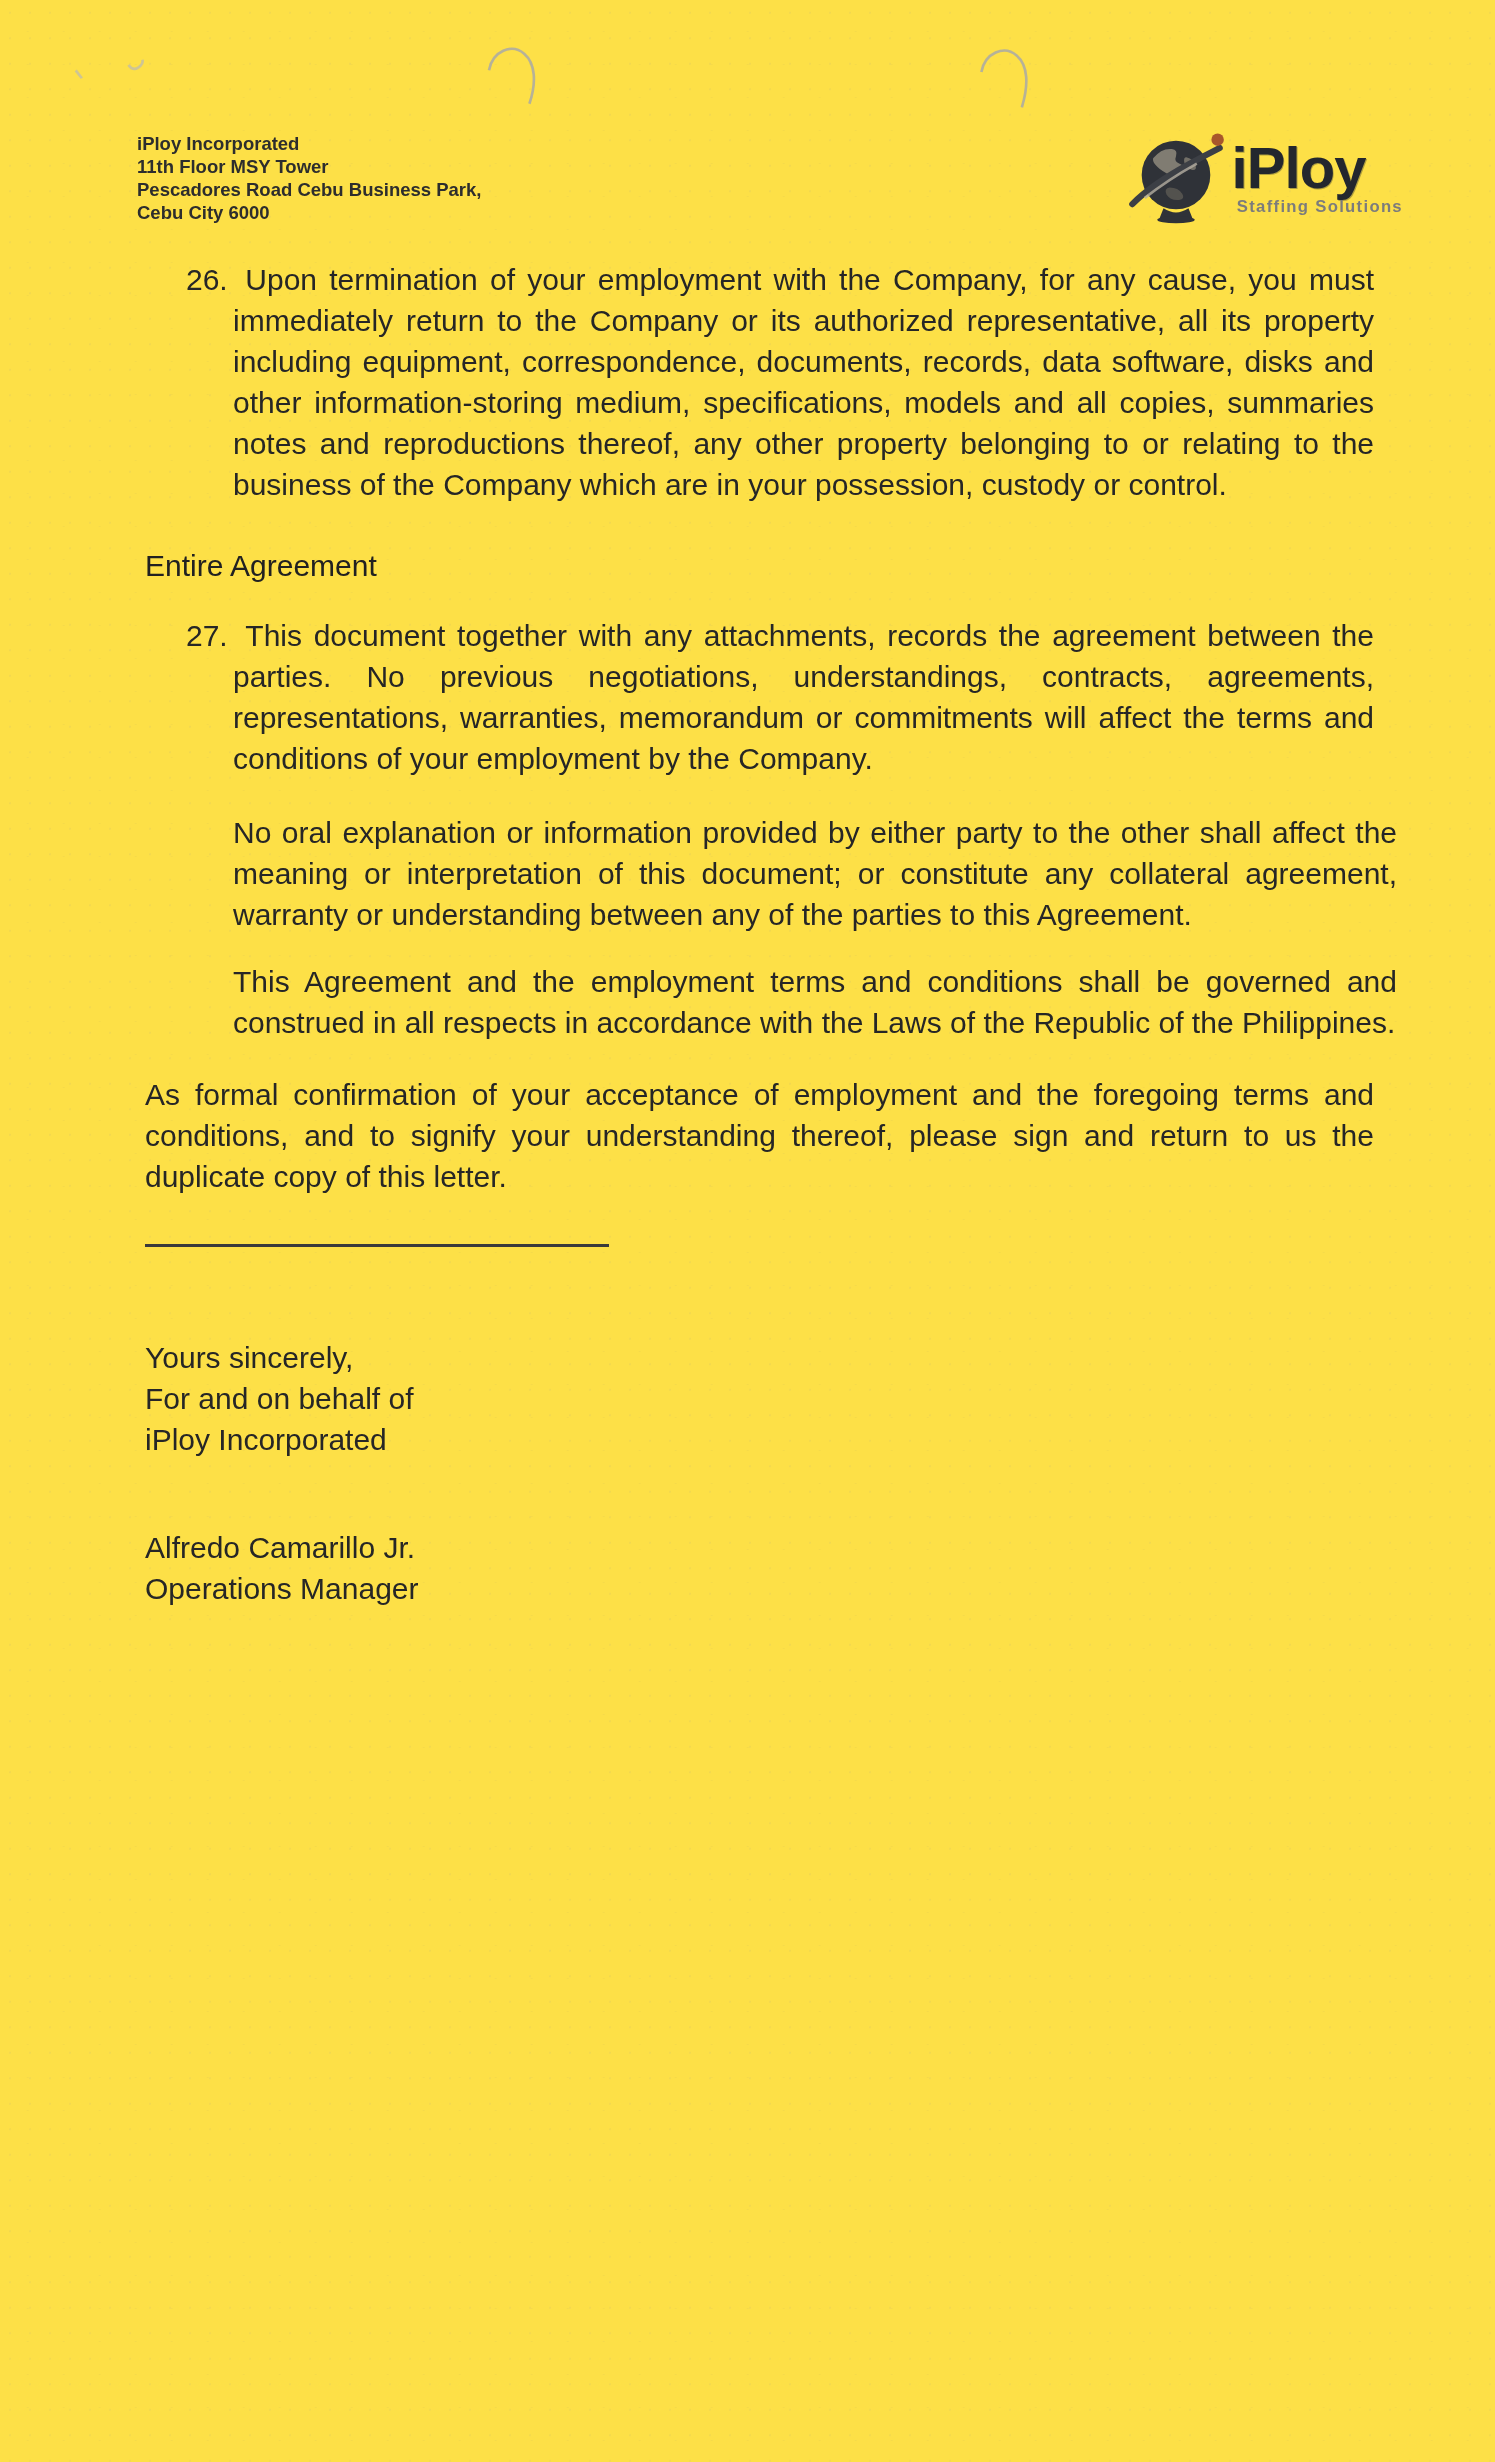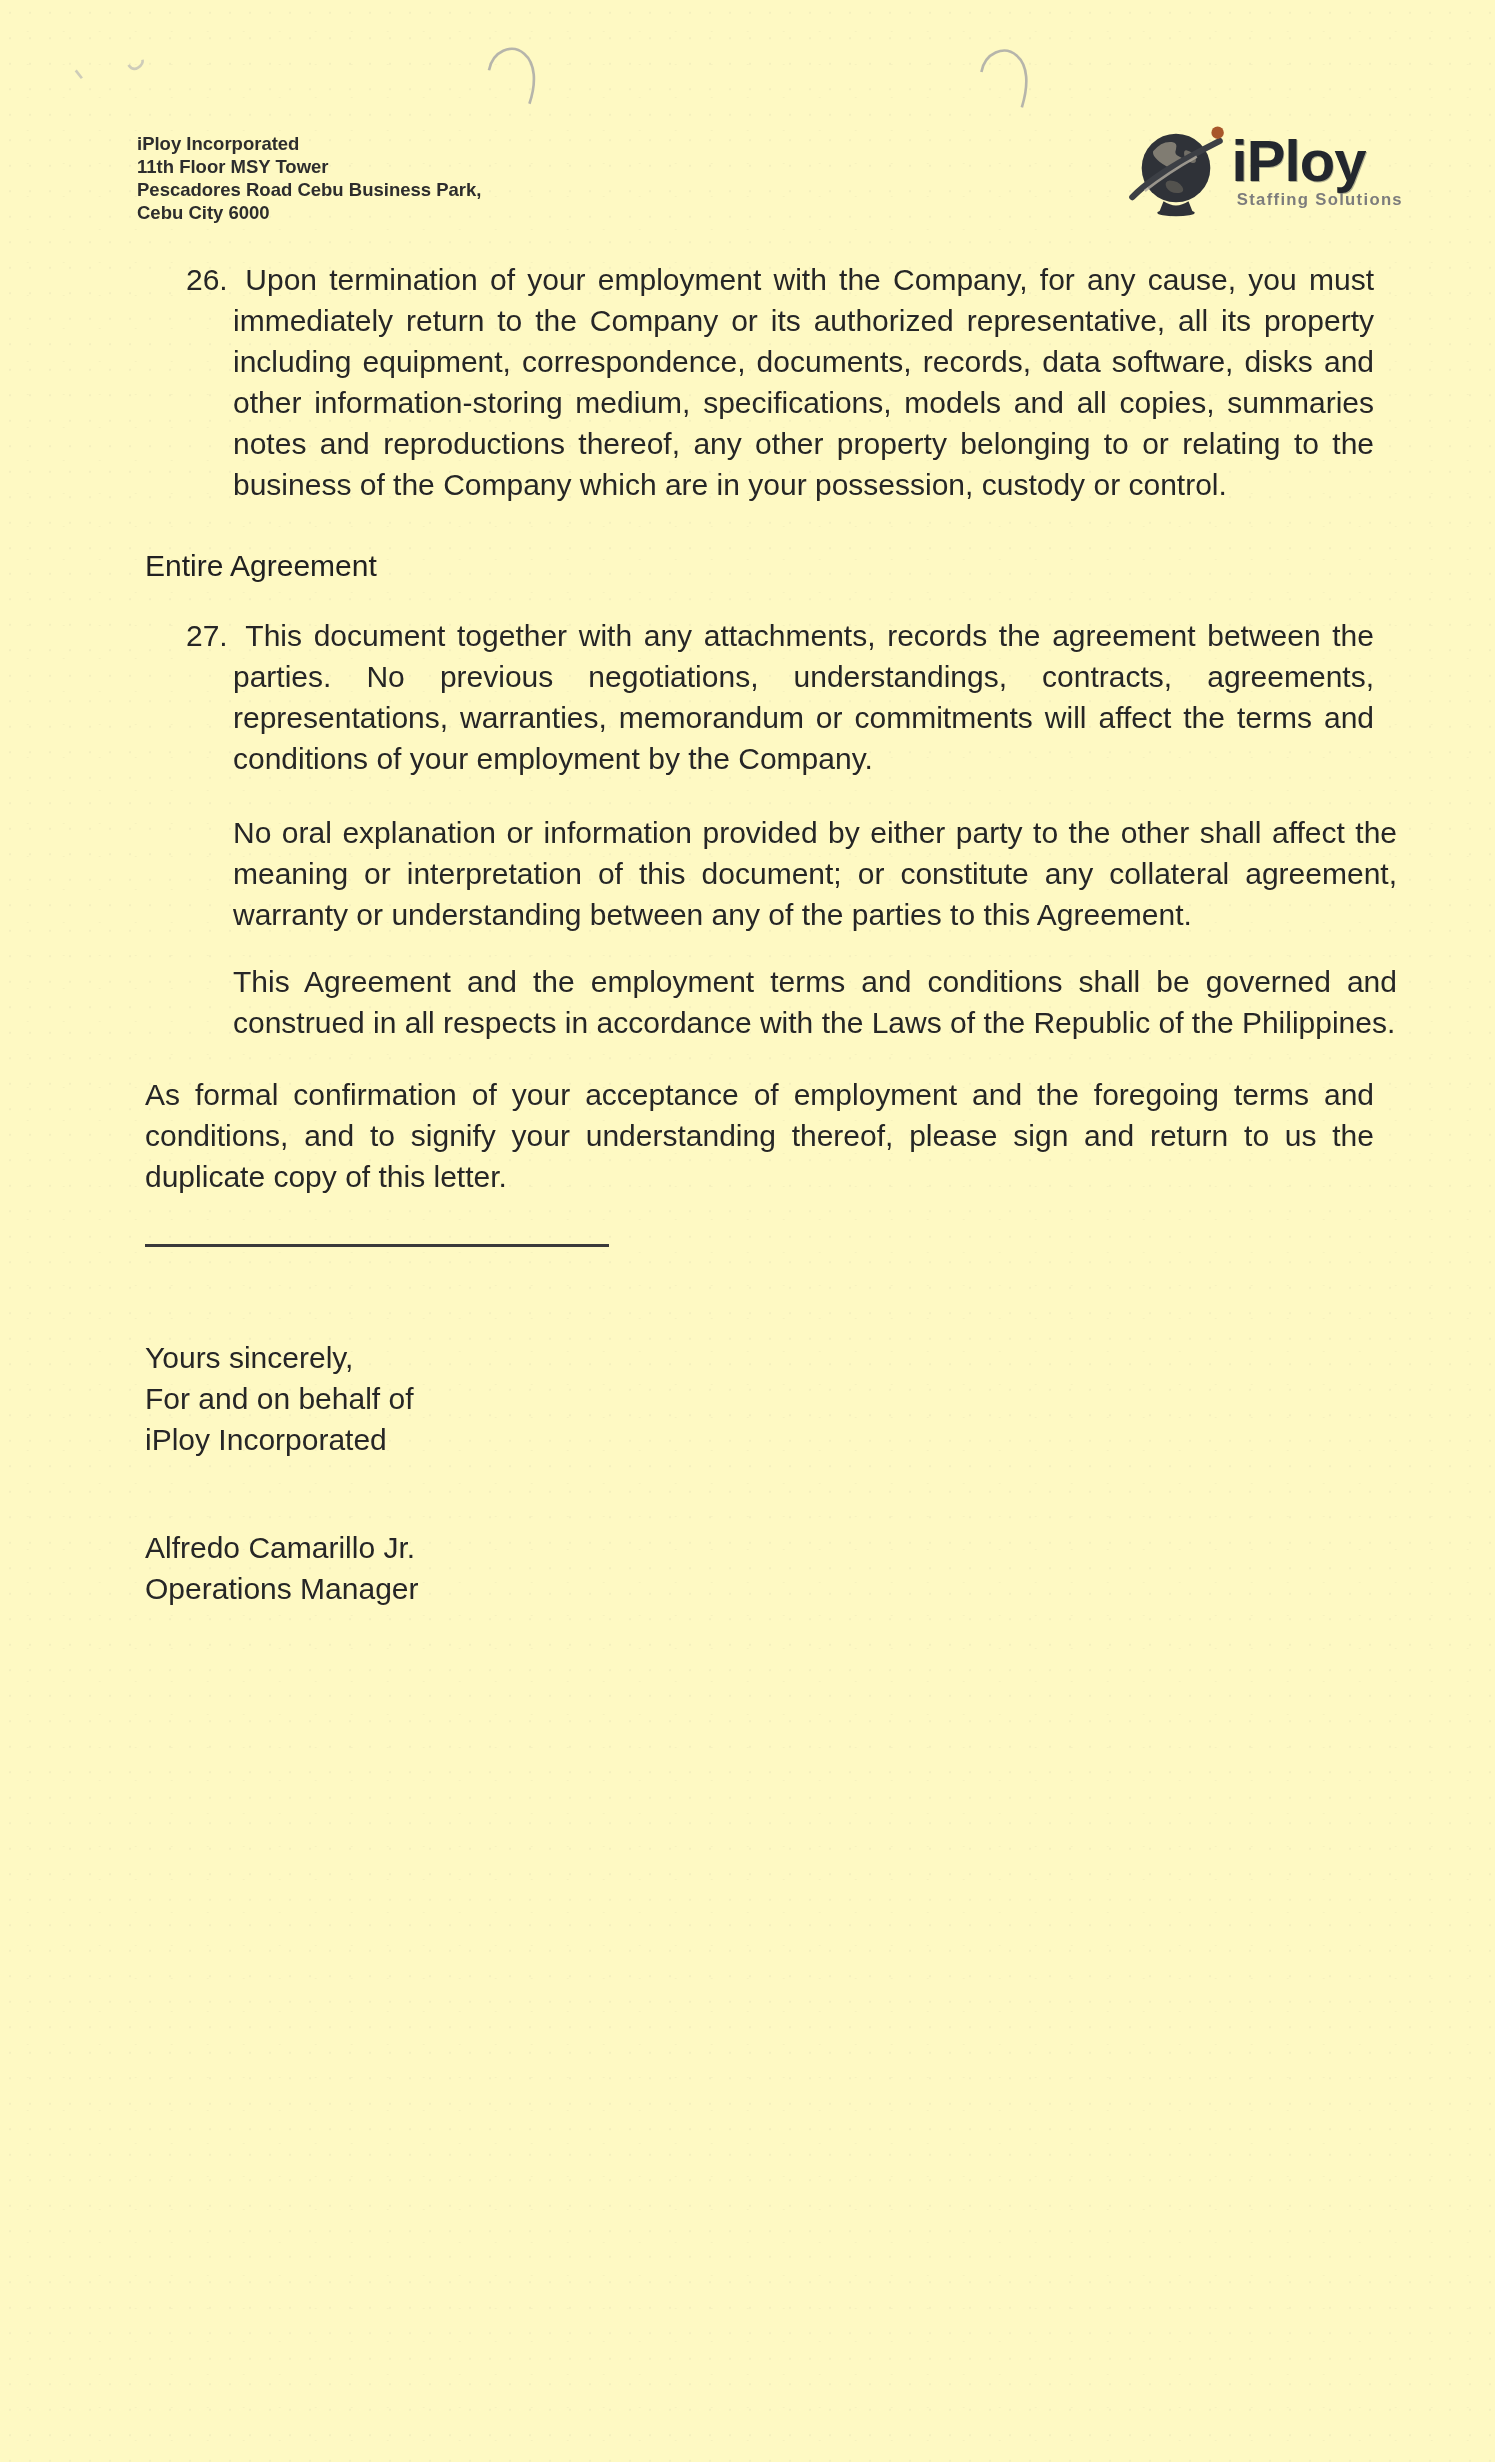--- a/index.html
+++ b/index.html
@@ -4,21 +4,21 @@
 <style>
   * { margin: 0; padding: 0; box-sizing: border-box; }
   html, body { background: #e8e8e6; }
   body { font-family: "Liberation Sans", sans-serif; }
 
   .page {
     position: relative;
     width: 1495px;
     height: 2462px;
     margin: 0 auto;
-    background: #fef9c3;
+    background: #fde047;
     color: #242424;
     overflow: hidden;
   }
   
   .page::before {
     content: "";
     position: absolute;
     inset: 0;
     background-image:
       radial-gradient(rgba(150,150,140,0.10) 0.9px, transparent 0.9px),
@@ -44,21 +44,21 @@
     font-size: 18.5px;
     font-weight: bold;
     line-height: 23px;
     color: #2d2d2d;
   }
   .sender span { display: block; }
 
   .logo {
     position: absolute;
     left: 1124px;
-    top: 116px;
+    top: 123px;
     display: flex;
     align-items: center;
   }
   .logo-globe { width: 104px; height: 104px; }
   .logo-textcol { margin-left: 3.5px; margin-top: 8.8px; }
   .logo-brand {
     font-size: 58px;
     font-weight: 800;
     letter-spacing: -0.9px;
     color: #23272e;

